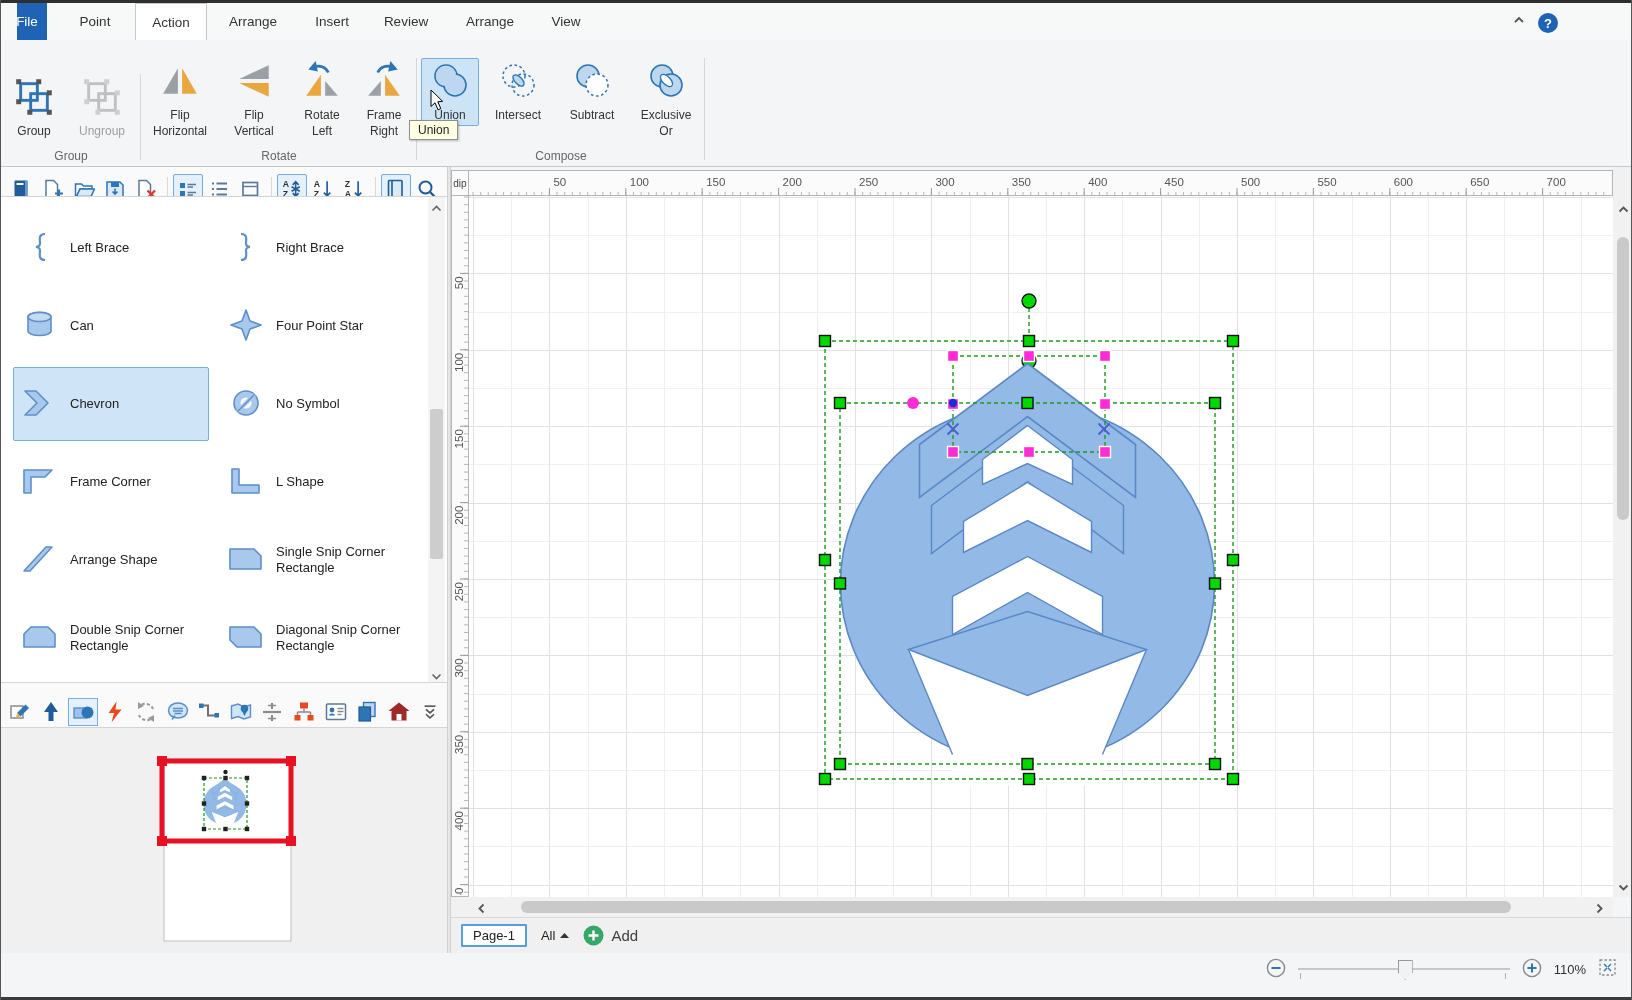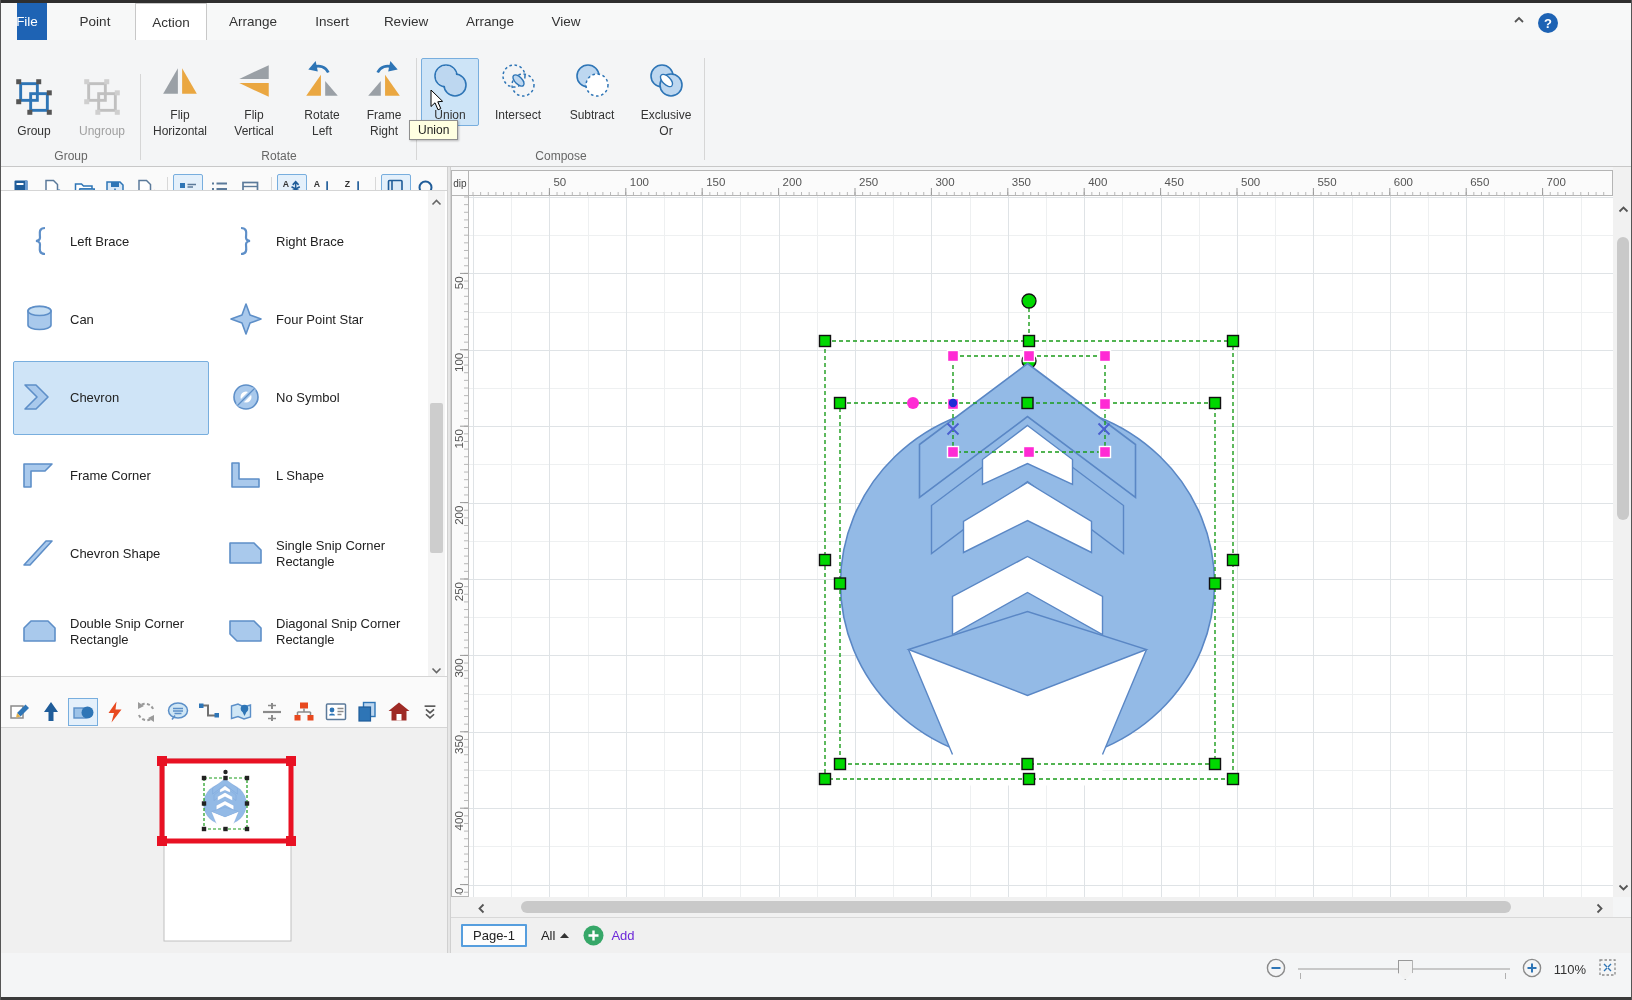--- a/index.html
+++ b/index.html
@@ -36,21 +36,21 @@
   #tooltip{left:408px;top:120px;width:auto;padding:2px 8px;background:#ffffe1;border:1px solid #8f8f8f;
        font-size:12px;color:#222;z-index:9;box-shadow:1px 1px 2px rgba(0,0,0,.25);}
   #cursor{left:429px;top:90px;z-index:10;}
   
   #leftpanel{left:0;top:166px;width:446px;height:787px;background:#fafafa;}
   #ltoolbar{position:absolute;left:0;top:4px;width:446px;height:38px;background:#fafafa;
        display:flex;align-items:center;padding-left:6px;box-sizing:border-box;}
   .ticon{width:28px;height:28px;display:flex;align-items:center;justify-content:center;border:1px solid transparent;border-radius:2px;margin-right:1px;}
   .ticon.sel{border-color:#78aede;background:#e4f0fb;}
   .tsep{width:1px;height:24px;background:#d8d8d8;margin:0 5px;}
-  #shapelist{position:absolute;left:0;top:24px;width:446px;height:485px;background:#fff;
+  #shapelist{position:absolute;left:0;top:30px;width:446px;height:485px;background:#fff;
        border-top:1px solid #d5d5d5;border-bottom:1px solid #d5d5d5;}
   .shapeitem{position:absolute;width:196px;height:74px;display:flex;align-items:center;gap:10px;
        padding-left:6px;box-sizing:border-box;border:1px solid transparent;border-radius:2px;}
   .shapeitem.sel{background:#cfe4f7;border-color:#78aede;}
   .shapeitem .slabel{font-size:13px;color:#222;line-height:1.25;}
   #listscroll{position:absolute;right:2px;top:0;width:17px;height:485px;background:#f4f4f4;}
   #listscroll .thumb{position:absolute;left:2px;top:212px;width:13px;height:150px;background:#cdcdcd;border-radius:2px;}
   #btoolbar{position:absolute;left:0;top:531px;width:446px;height:31px;background:#fafafa;
        border-bottom:1px solid #d5d5d5;display:flex;align-items:center;padding-left:4px;box-sizing:border-box;}
   .bicon{width:28px;height:26px;display:flex;align-items:center;justify-content:center;border:1px solid transparent;margin-right:2px;}
@@ -74,21 +74,21 @@
   #drawsvg{position:absolute;left:18px;top:30px;width:1144px;height:701px;}
   #vscroll{position:absolute;left:1162px;top:0;width:20px;height:731px;background:#f1f1f1;}
   #vscroll .thumb{position:absolute;left:4px;top:71px;width:12px;height:283px;background:#c9c9c9;border-radius:6px;}
   #hscroll{position:absolute;left:0;top:731px;width:1162px;height:20px;background:#f1f1f1;}
   #hscroll .thumb{position:absolute;left:70px;top:4px;width:990px;height:12px;background:#c9c9c9;border-radius:6px;}
   .scrollarrow{position:absolute;color:#555;}
   #pagebar{position:absolute;left:0;top:751px;width:1182px;height:36px;background:#f0f0f0;border-top:1px solid #d8d8d8;
        display:flex;align-items:center;gap:14px;padding-left:10px;box-sizing:border-box;}
   #pagetab{border:2px solid #569ede;background:#fdfdfd;padding:2px 10px;font-size:13px;color:#222;border-radius:1px;}
   #allbtn{display:flex;align-items:center;gap:5px;font-size:13px;color:#222;}
-  #addbtn{display:flex;align-items:center;gap:7px;font-size:13px;color:#6d28d9;}
+  #addbtn{display:flex;align-items:center;gap:7px;font-size:15px;color:#404040;}
   
   #statusbar{left:0;top:953px;width:100%;height:44px;background:#fbfbfb;border-top:1px solid #cfcfcf;
        display:flex;align-items:center;box-sizing:border-box;font-size:13px;color:#222;}
   #botedge{left:0;top:997px;width:100%;height:3px;background:#3a3a3a;}
   .vsep{width:1px;height:26px;background:#c4c4c4;margin:0 9px;}
   #zoomctrl{position:absolute;right:14px;top:953px;height:32px;display:flex;align-items:center;gap:12px;}
   #zslider{position:relative;width:212px;height:20px;}
   #zslider .track{position:absolute;left:0;right:0;top:9px;height:2px;background:#c8c8c8;}
   #zslider .tick{position:absolute;top:14px;width:1px;height:6px;background:#b0b0b0;}
   #zslider .zthumb{position:absolute;left:100px;top:1px;width:13px;height:18px;background:#f2f2f2;border:1px solid #999;
@@ -374,21 +374,21 @@
           <div class="shapeitem" style="left: 218px; top: 248px;">
             <span><svg width="40" height="32" viewBox="0 0 40 32">
                 <polygon points="6,4 13,4 13,20 33,20 33,28 6,28" fill="#a9c9ec" stroke="#5e8fc8" stroke-width="1.6" stroke-linejoin="round"></polygon>
               </svg></span>
             <span class="slabel">L Shape</span>
           </div>
           <div class="shapeitem" style="left: 12px; top: 326px;">
             <span><svg width="40" height="32" viewBox="0 0 40 32">
                 <polygon points="4,28 26,4 32,4 10,28" fill="#a9c9ec" stroke="#5e8fc8" stroke-width="1.6" stroke-linejoin="round"></polygon>
               </svg></span>
-            <span class="slabel">Chevron Shape</span>
+            <span class="slabel">Arrange Shape</span>
           </div>
           <div class="shapeitem" style="left: 218px; top: 326px;">
             <span><svg width="40" height="32" viewBox="0 0 40 32">
                 <polygon points="4,6 28,6 35,13 35,26 4,26" fill="#a9c9ec" stroke="#5e8fc8" stroke-width="1.6" stroke-linejoin="round"></polygon>
               </svg></span>
             <span class="slabel">Single Snip Corner Rectangle</span>
           </div>
           <div class="shapeitem" style="left: 12px; top: 404px;">
             <span><svg width="40" height="32" viewBox="0 0 40 32">
                 <polygon points="11,6 28,6 35,13 35,26 4,26 4,13" fill="#a9c9ec" stroke="#5e8fc8" stroke-width="1.6" stroke-linejoin="round"></polygon>

